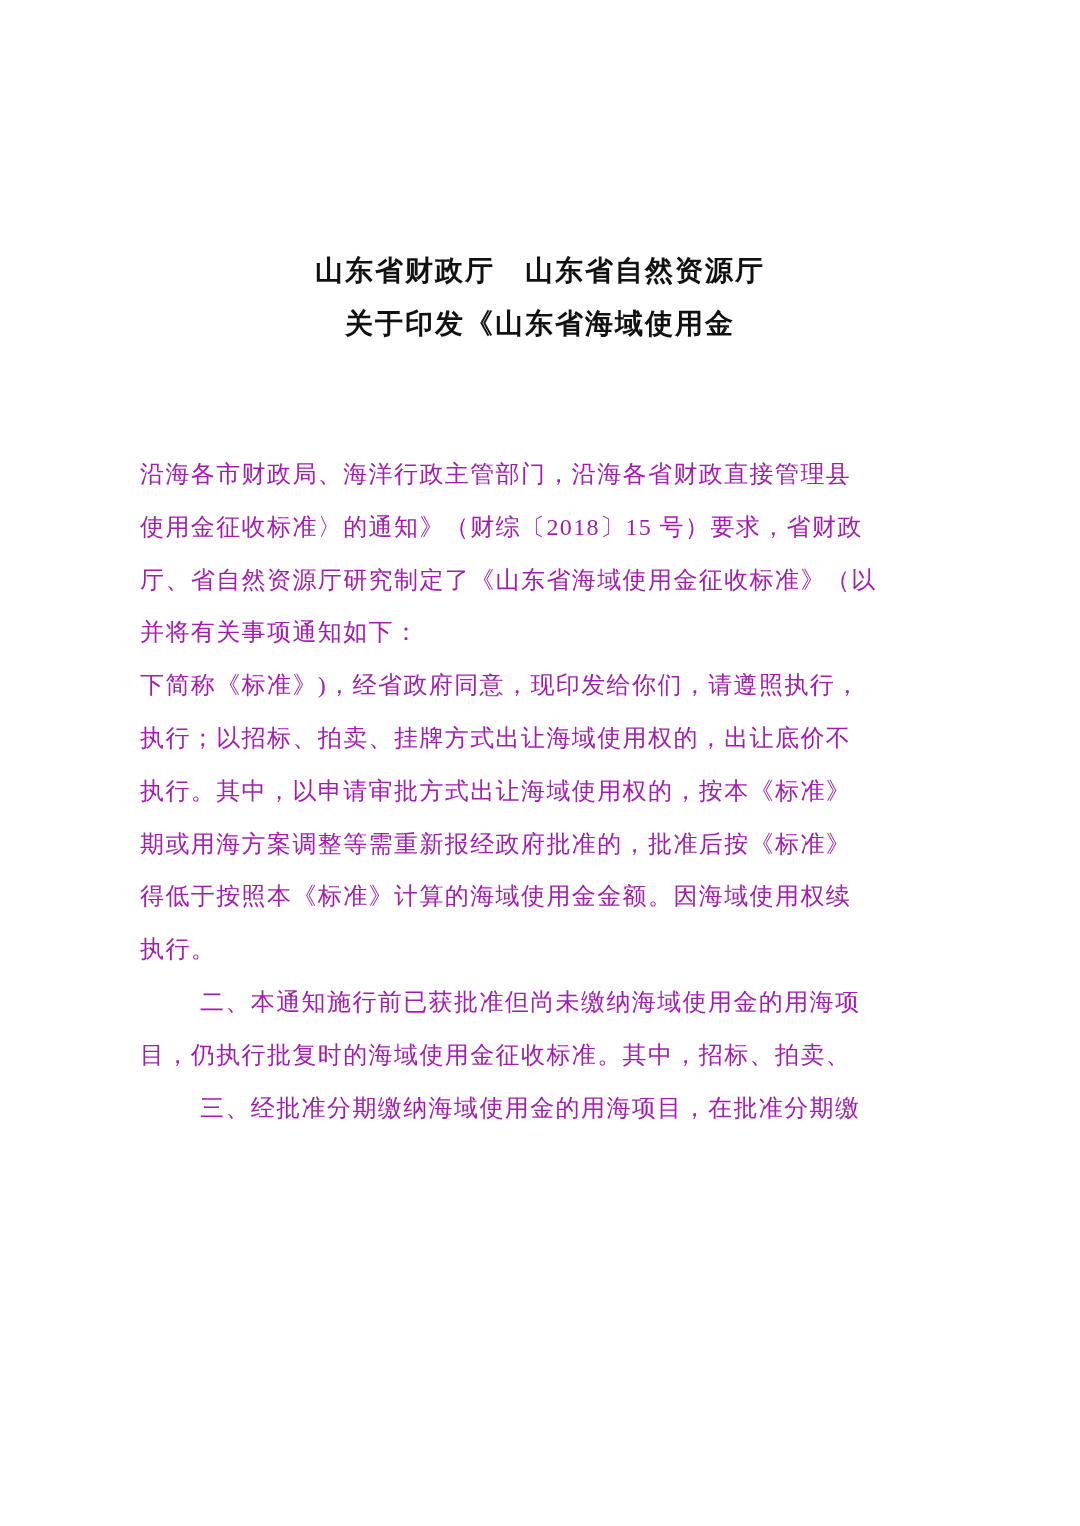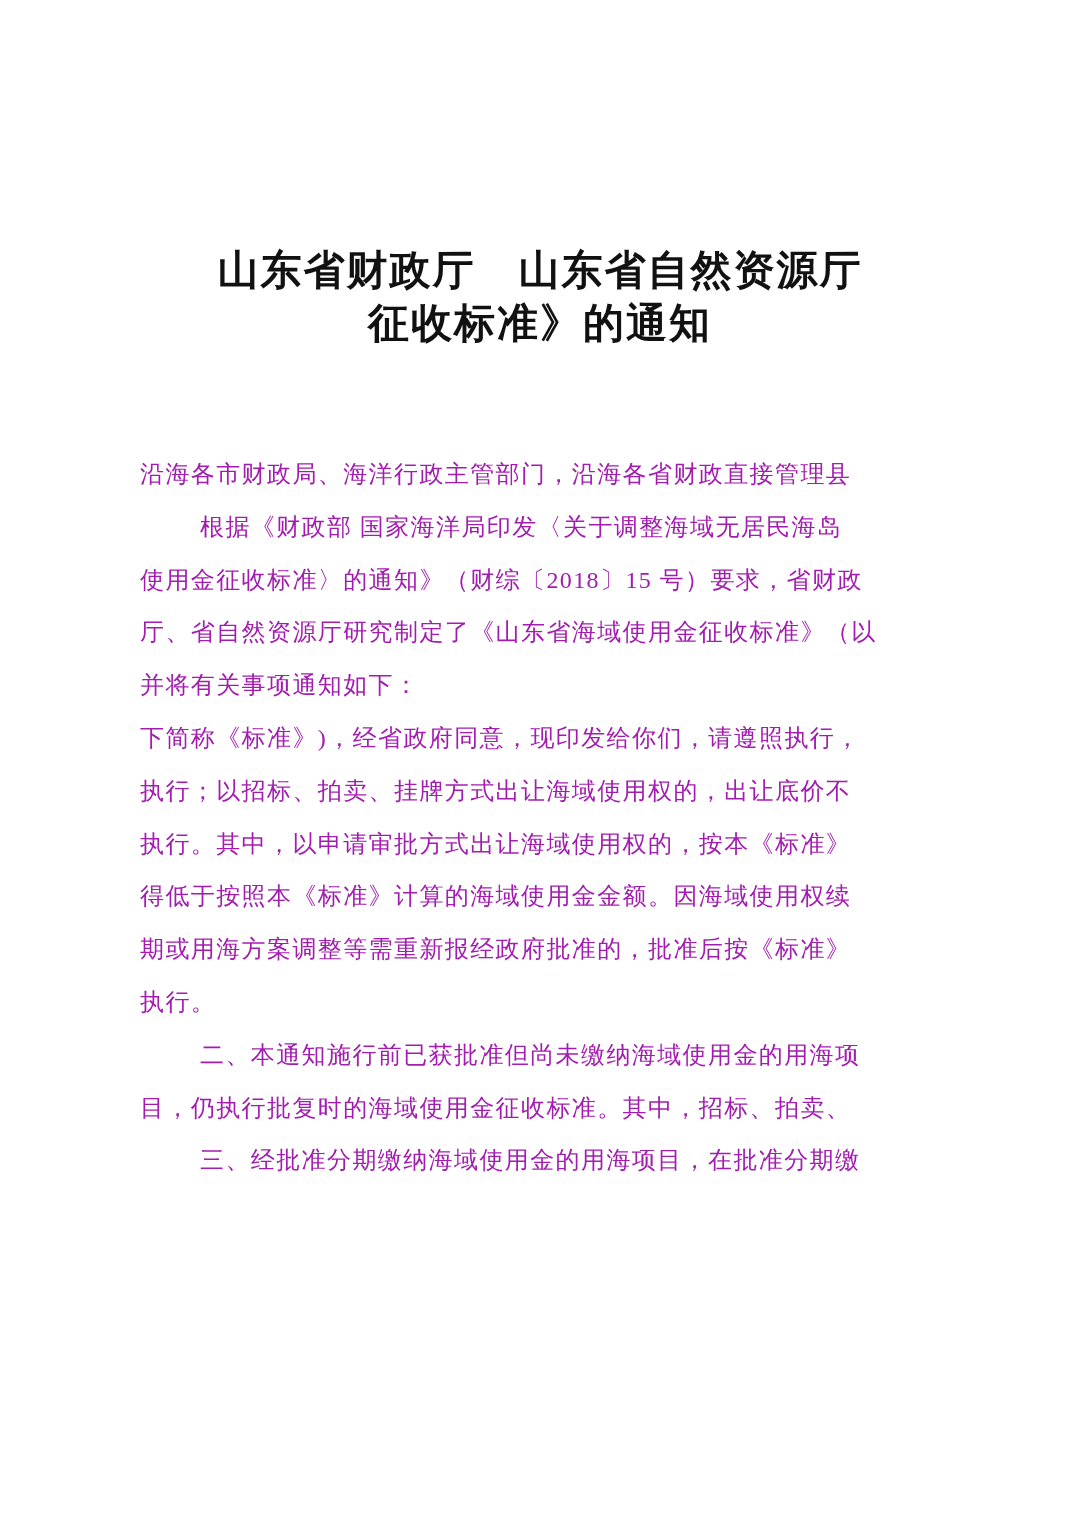--- a/index.html
+++ b/index.html
@@ -16,21 +16,21 @@
     font-family: "Liberation Serif", "DejaVu Serif", serif;
     color: #161616;
   }
   .doc-title {
     position: absolute;
     top: 244px;
     left: 0;
     width: 1080px;
     text-align: center;
     font-weight: 700;
-    font-size: 41px;
+    font-size: 28px;
     line-height: 53px;
     letter-spacing: 2px;
     color: #111111;
   }
   .doc-title .title-line {
     white-space: nowrap;
   }
   .doc-body {
     position: absolute;
     top: 448px;
@@ -49,33 +49,32 @@
     text-indent: 60px;
   }
 </style>
 </head>
 <body>
 
 <div class="page">
 
   <div class="doc-title">
     <div class="title-line">山东省财政厅　山东省自然资源厅</div>
-    <div class="title-line">征收标准》的通知</div>
+    <div class="title-line">关于印发《山东省海域使用金</div>
   </div>
 
   <div class="doc-body">
     <div class="body-line">沿海各市财政局、海洋行政主管部门，沿海各省财政直接管理县</div>
-    <div class="body-line indent">根据《财政部 国家海洋局印发〈关于调整海域无居民海岛</div>
     <div class="body-line">使用金征收标准〉的通知》（财综〔2018〕15 号）要求，省财政</div>
     <div class="body-line">厅、省自然资源厅研究制定了《山东省海域使用金征收标准》（以</div>
     <div class="body-line">并将有关事项通知如下：</div>
     <div class="body-line">下简称《标准》)，经省政府同意，现印发给你们，请遵照执行，</div>
     <div class="body-line">执行；以招标、拍卖、挂牌方式出让海域使用权的，出让底价不</div>
     <div class="body-line">执行。其中，以申请审批方式出让海域使用权的，按本《标准》</div>
+    <div class="body-line">期或用海方案调整等需重新报经政府批准的，批准后按《标准》</div>
     <div class="body-line">得低于按照本《标准》计算的海域使用金金额。因海域使用权续</div>
-    <div class="body-line">期或用海方案调整等需重新报经政府批准的，批准后按《标准》</div>
     <div class="body-line">执行。</div>
     <div class="body-line indent">二、本通知施行前已获批准但尚未缴纳海域使用金的用海项</div>
     <div class="body-line">目，仍执行批复时的海域使用金征收标准。其中，招标、拍卖、</div>
     <div class="body-line indent">三、经批准分期缴纳海域使用金的用海项目，在批准分期缴</div>
   </div>
 
 </div>
 
 </body></html>

